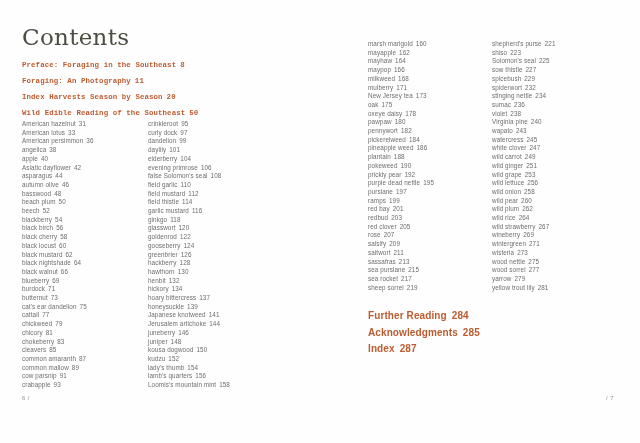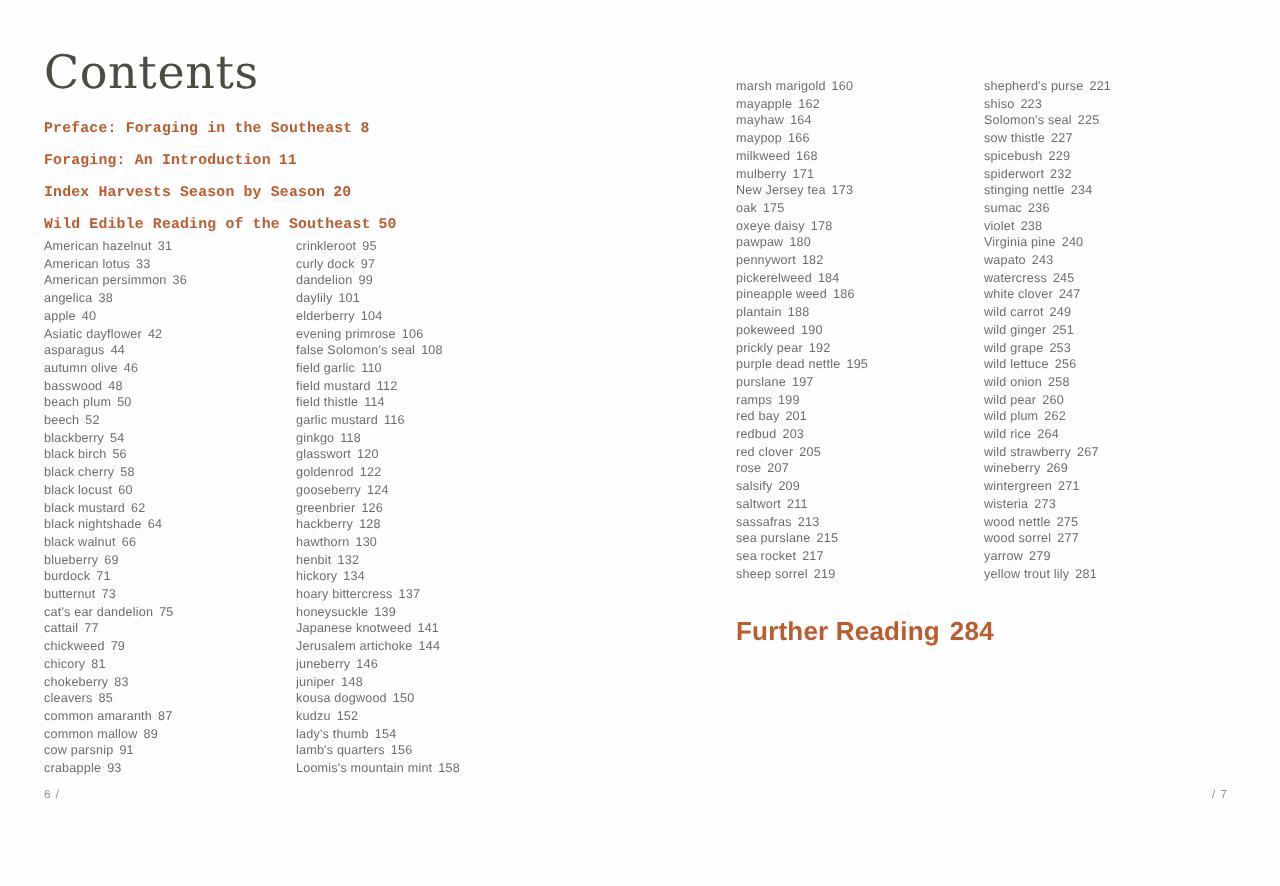--- a/index.html
+++ b/index.html
@@ -32,42 +32,42 @@
     letter-spacing: 0.1px; white-space: nowrap;
   }
   .col .entry-page { margin-left: 3px; }
   .col1 { left: 22px;  top: 120px; }
   .col2 { left: 148px; top: 120px; }
   .col3 { left: 48px;  top: 40px; }   
   .col4 { left: 172px; top: 40px; }   
 
   .back-list { position: absolute; left: 48px; top: 308px; }
   .back-list .entry {
-    font-size: 13px; font-weight: bold; letter-spacing: 0.1px;
+    font-size: 10px; font-weight: bold; letter-spacing: 0.1px;
     color: #bd5b2f; line-height: 16.5px; white-space: nowrap;
   }
   .back-list .entry-page { margin-left: 5px; }
 
   .folio {
     position: absolute; bottom: 26px; font-size: 5.8px; color: #8f8f8f;
     letter-spacing: 0.5px;
   }
   .folio-left  { left: 22px; }
   .folio-right { right: 26px; }
 </style>
 </head>
 <body>
 
 <div class="spread">
 
   <div class="page page-left">
     <h1 class="contents-title">Contents</h1>
     <div class="front-list">
         <div class="entry"><span class="entry-label">Preface: Foraging in the Southeast</span><span class="entry-page">8</span></div>
-        <div class="entry"><span class="entry-label">Foraging: An Introduction</span><span class="entry-page">11</span></div>
+        <div class="entry"><span class="entry-label">Foraging: An Photography</span><span class="entry-page">11</span></div>
         <div class="entry"><span class="entry-label">Index Harvests Season by Season</span><span class="entry-page">20</span></div>
         <div class="entry"><span class="entry-label">Wild Edible Reading of the Southeast</span><span class="entry-page">50</span></div>
       </div>
     <div class="col col1">
         <div class="entry"><span class="entry-label">American hazelnut</span><span class="entry-page">31</span></div>
         <div class="entry"><span class="entry-label">American lotus</span><span class="entry-page">33</span></div>
         <div class="entry"><span class="entry-label">American persimmon</span><span class="entry-page">36</span></div>
         <div class="entry"><span class="entry-label">angelica</span><span class="entry-page">38</span></div>
         <div class="entry"><span class="entry-label">apple</span><span class="entry-page">40</span></div>
         <div class="entry"><span class="entry-label">Asiatic dayflower</span><span class="entry-page">42</span></div>
@@ -191,17 +191,19 @@
         <div class="entry"><span class="entry-label">wineberry</span><span class="entry-page">269</span></div>
         <div class="entry"><span class="entry-label">wintergreen</span><span class="entry-page">271</span></div>
         <div class="entry"><span class="entry-label">wisteria</span><span class="entry-page">273</span></div>
         <div class="entry"><span class="entry-label">wood nettle</span><span class="entry-page">275</span></div>
         <div class="entry"><span class="entry-label">wood sorrel</span><span class="entry-page">277</span></div>
         <div class="entry"><span class="entry-label">yarrow</span><span class="entry-page">279</span></div>
         <div class="entry"><span class="entry-label">yellow trout lily</span><span class="entry-page">281</span></div>
       </div>
     <div class="back-list">
         <div class="entry"><span class="entry-label">Further Reading</span><span class="entry-page">284</span></div>
+        <div class="entry"><span class="entry-label">Acknowledgments</span><span class="entry-page">285</span></div>
+        <div class="entry"><span class="entry-label">Index</span><span class="entry-page">287</span></div>
       </div>
     <div class="folio folio-right">/ 7</div>
   </div>
 
 </div>
 
 </body></html>

